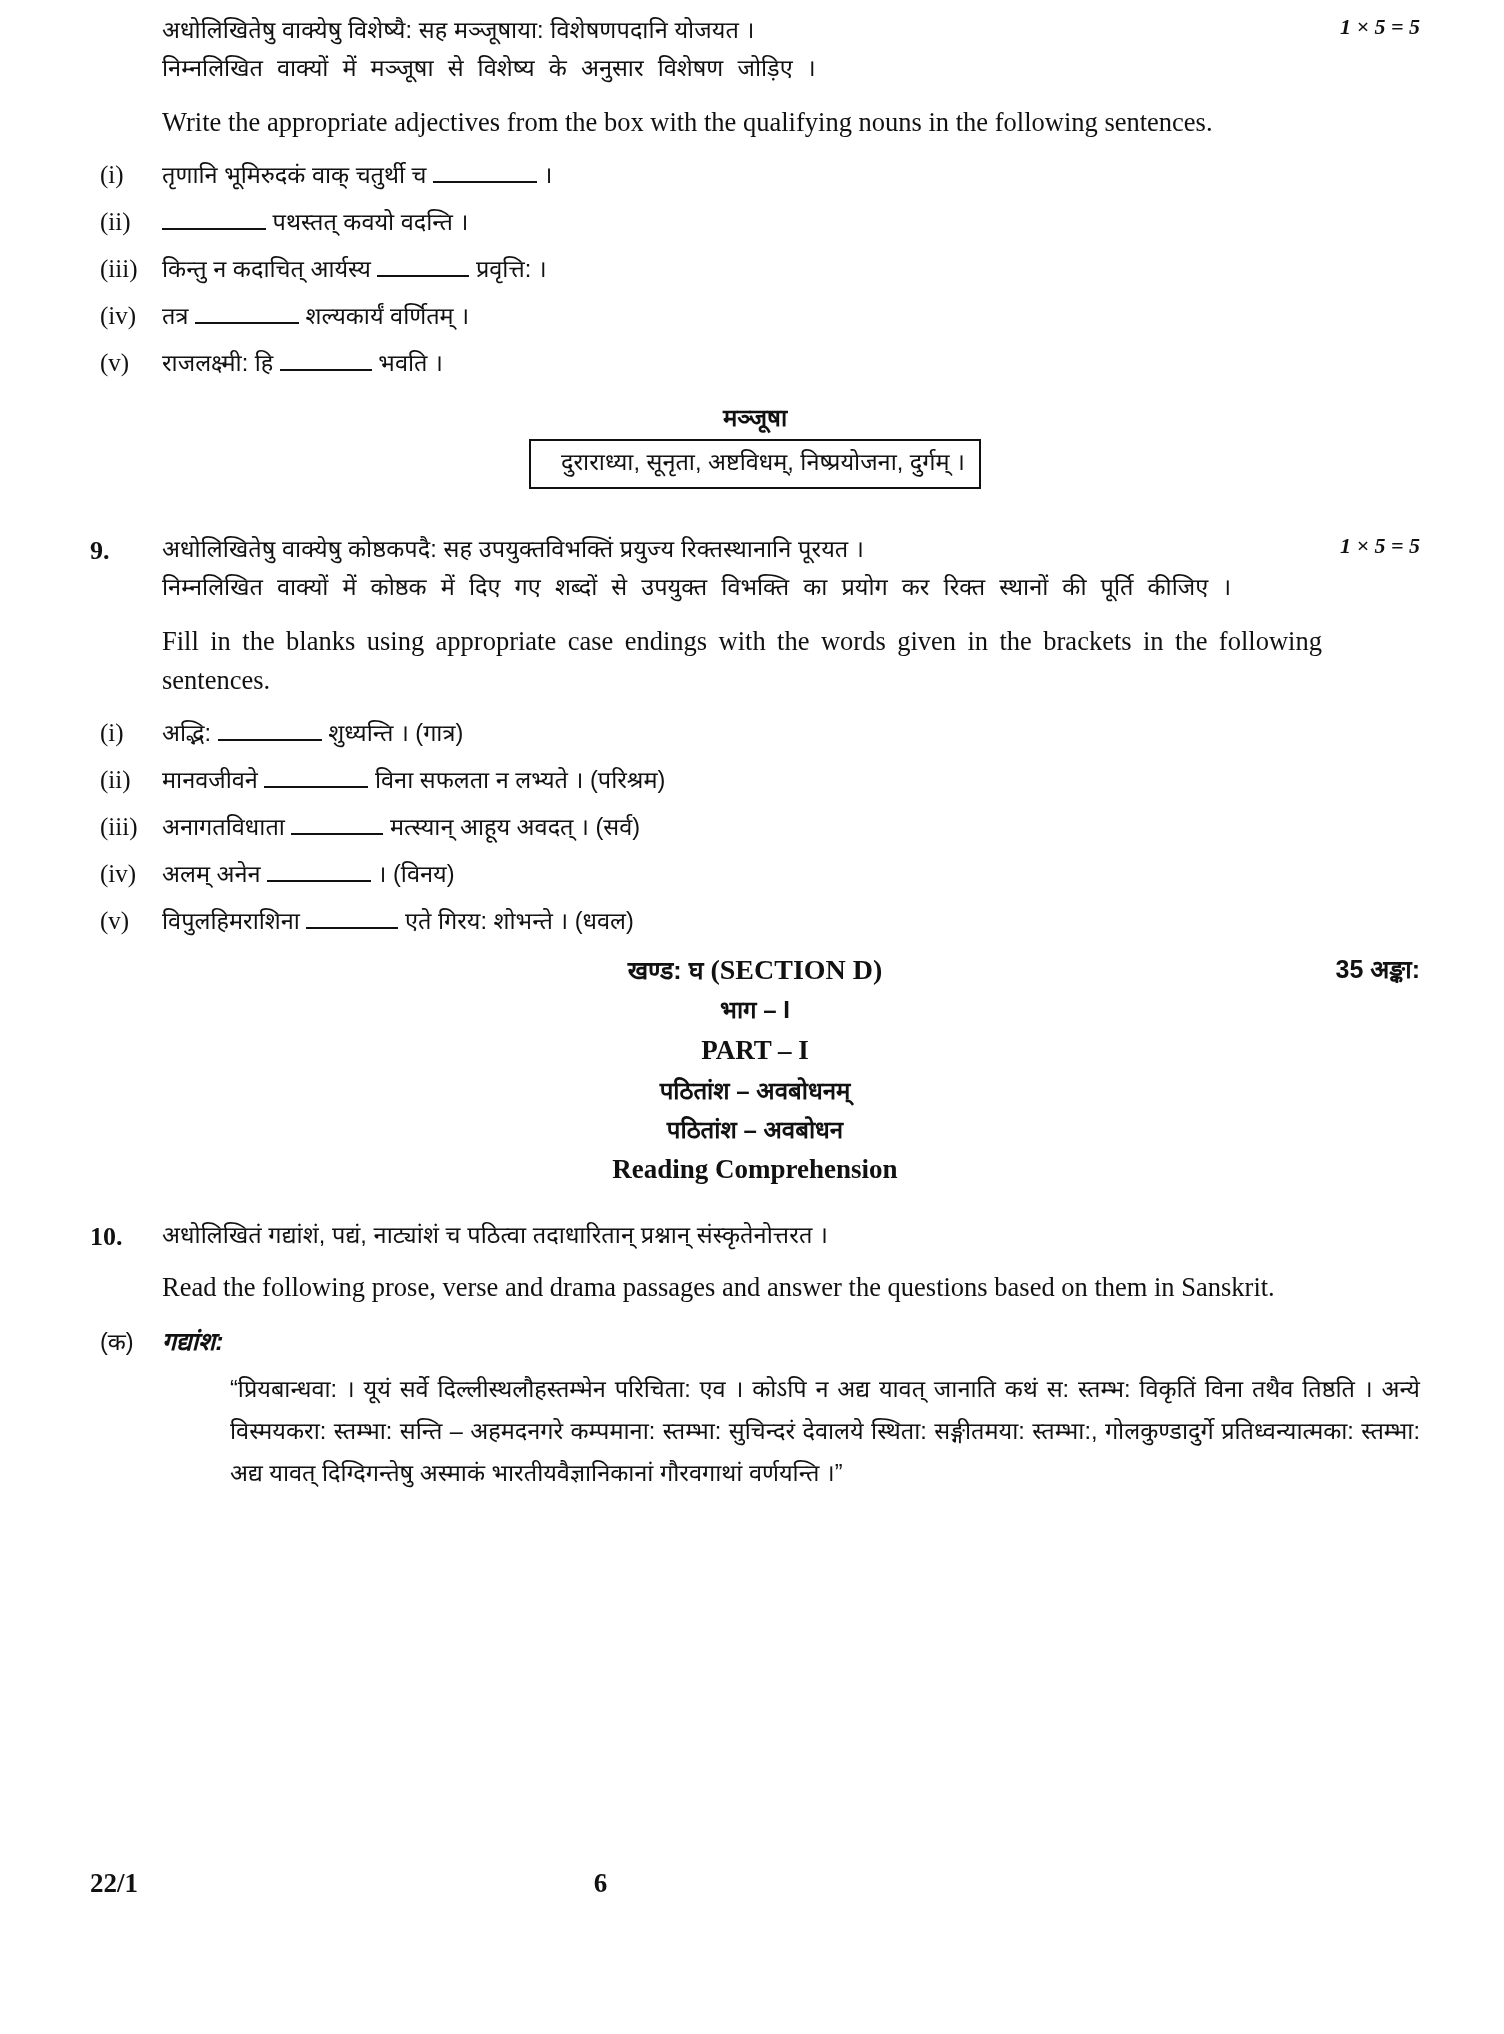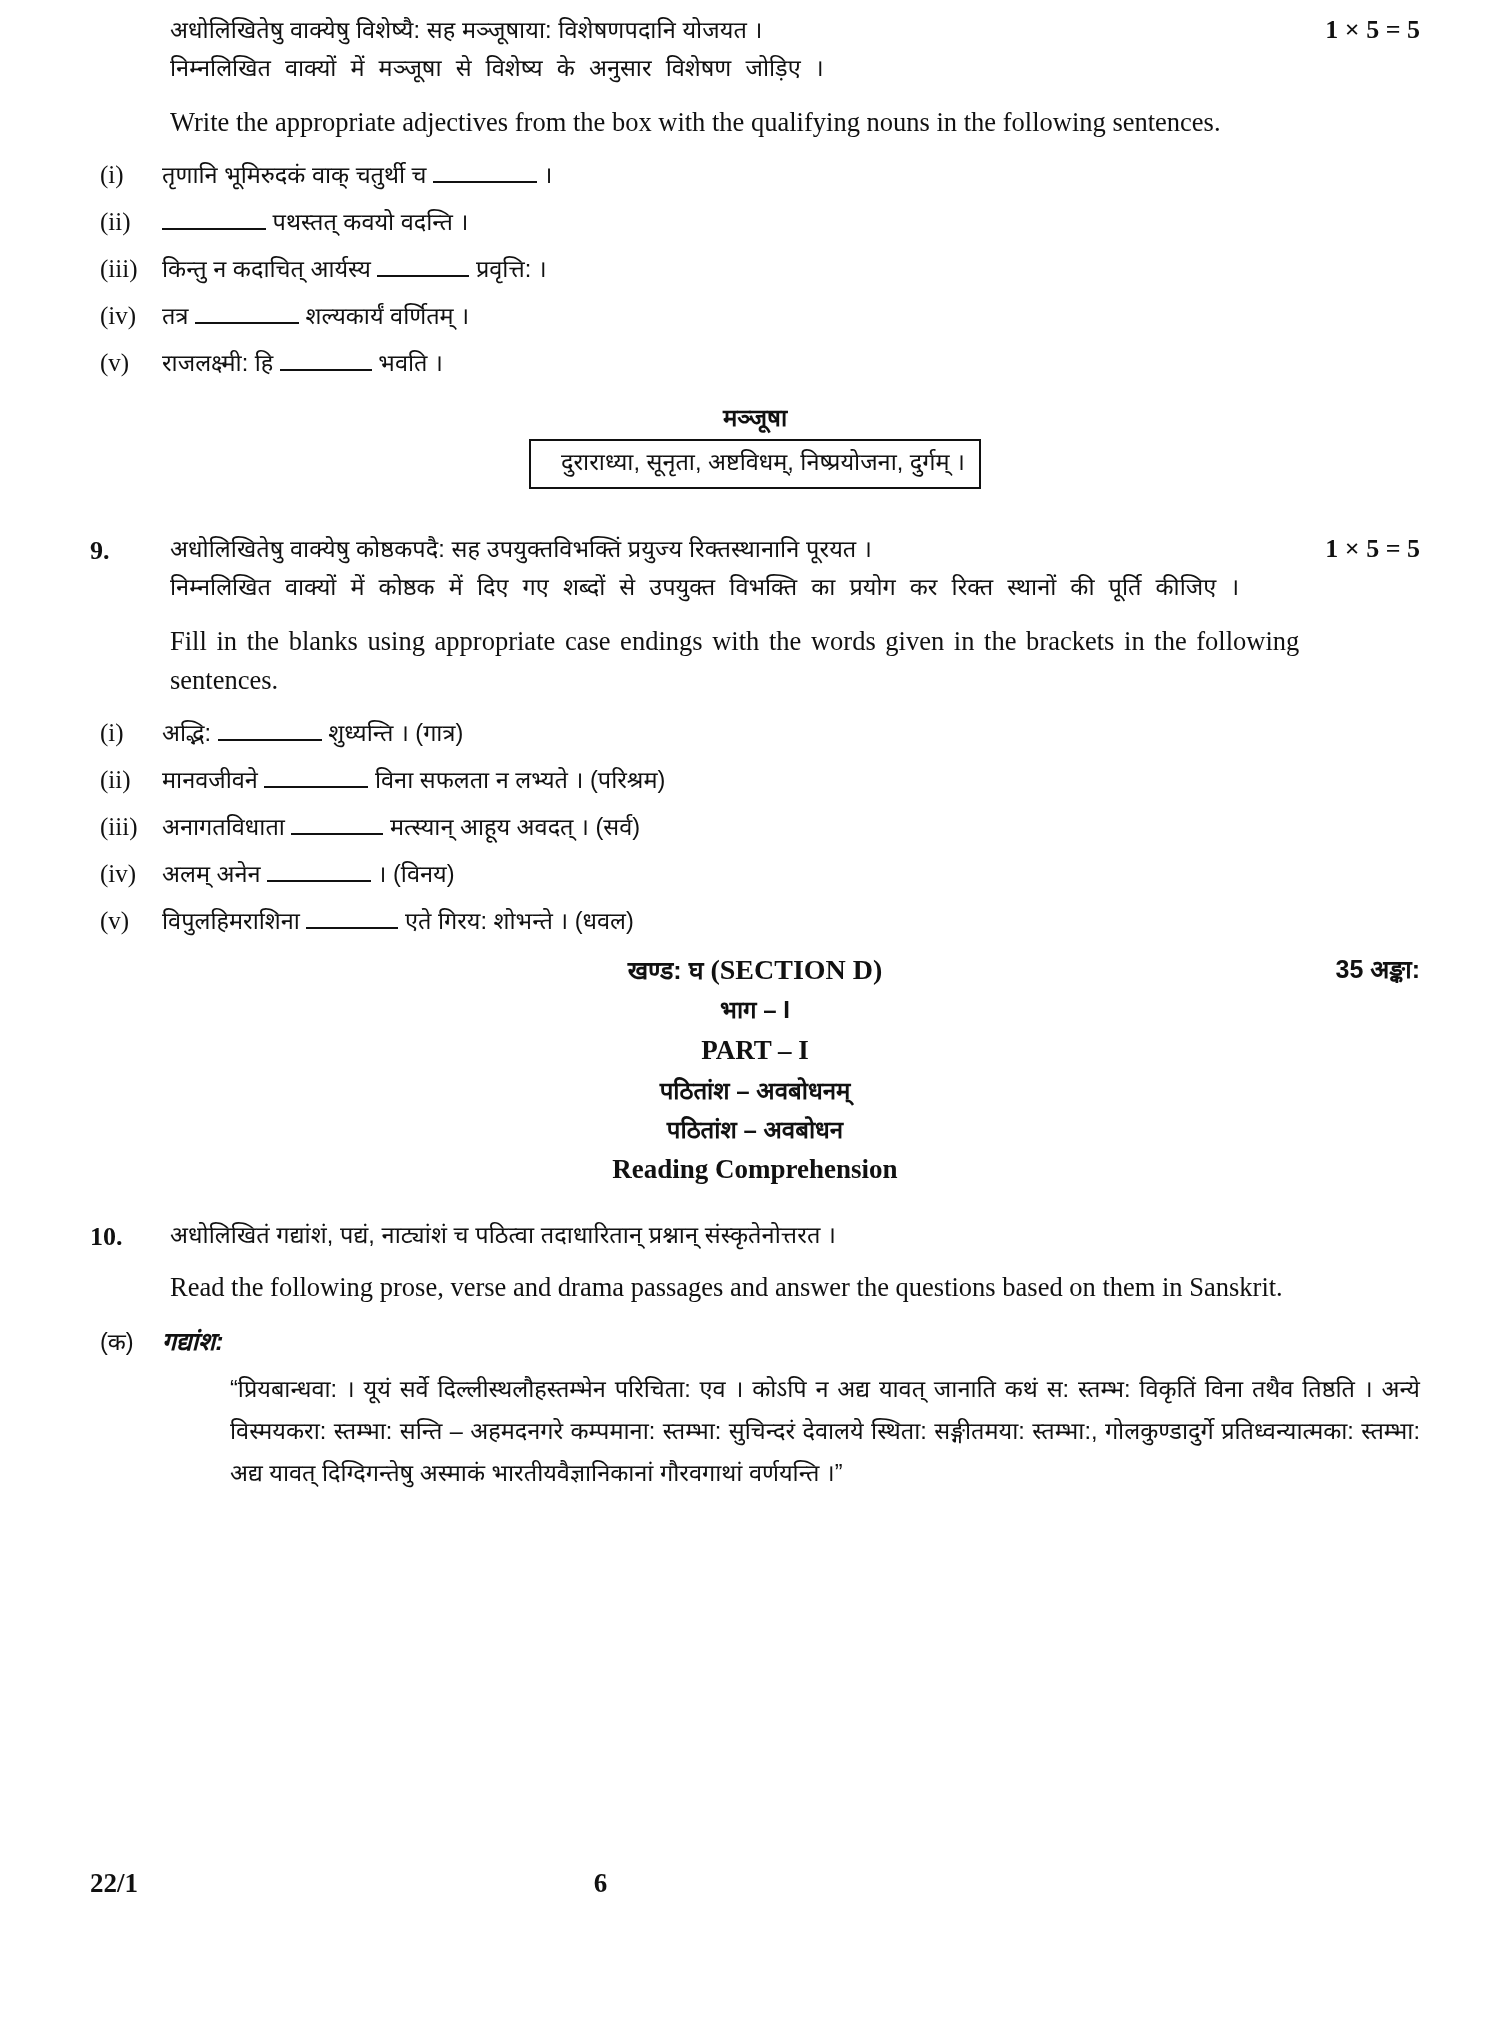--- a/index.html
+++ b/index.html
@@ -27,41 +27,41 @@
     left: 90px;
     top: 10px;
     width: 1330px;
   }
 
   
   .row {
     display: flex;
     align-items: flex-start;
     width: 100%;
-    gap: 8px;
   }
   .qnum {
     width: 72px;
     flex: 0 0 72px;
     font-size: 26px;
     font-weight: bold;
     line-height: 1.55;
     padding-top: 2px;
   }
   .qbody {
     flex: 1 1 auto;
   }
   .marks {
     flex: 0 0 auto;
     font-weight: bold;
-    font-size: 26px;
+    font-size: 22px;
     white-space: nowrap;
     text-align: left;
     padding-left: 18px;
     line-height: 1.55;
+    font-style: italic;
   }
 
   .dev {
     font-family: "Liberation Sans", "DejaVu Sans", sans-serif;
     font-size: 23.5px;
     line-height: 1.72;
     letter-spacing: 0.1px;
   }
   .dev-hi {
     font-family: Liberation Mono, monospace;

